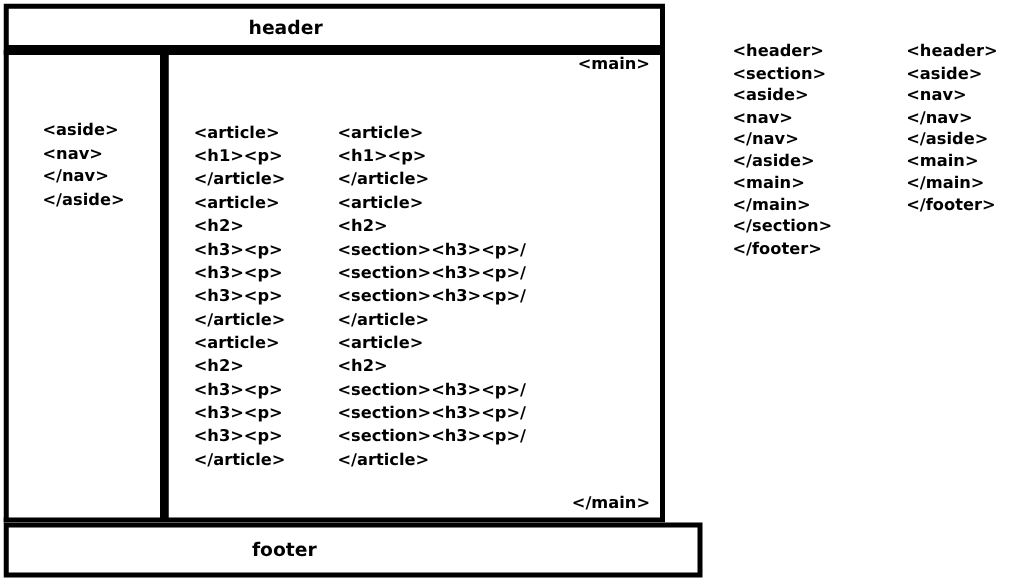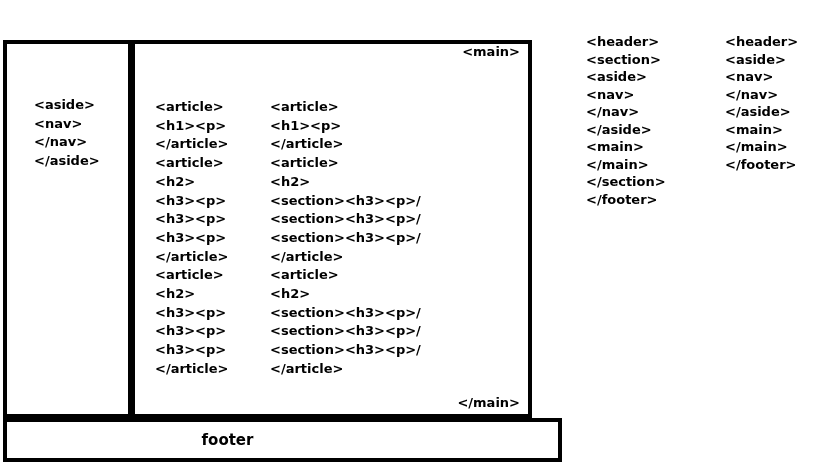--- a/index.html
+++ b/index.html
@@ -60,20 +60,23 @@
   .main-close { bottom:4px; right:8px; }
 
   .list1 { left:586px; top:21px; line-height:17.5px; }
   .list2 { left:725px; top:21px; line-height:17.5px; }
 </style>
 </head>
 <body>
 
 <div class="canvas">
 
+  <div class="box header-box">
+    <span class="box-label shift-header">header</span>
+  </div>
 
   <div class="box aside-box">
     <div class="code-col aside-col"><div>&lt;aside&gt;</div><div>&lt;nav&gt;</div><div>&lt;/nav&gt;</div><div>&lt;/aside&gt;</div></div>
   </div>
 
   <div class="box main-box">
     <span class="corner-tag main-open">&lt;main&gt;</span>
 
     <div class="code-col main-col1"><div>&lt;article&gt;</div><div>&lt;h1&gt;&lt;p&gt;</div><div>&lt;/article&gt;</div><div>&lt;article&gt;</div><div>&lt;h2&gt;</div><div>&lt;h3&gt;&lt;p&gt;</div><div>&lt;h3&gt;&lt;p&gt;</div><div>&lt;h3&gt;&lt;p&gt;</div><div>&lt;/article&gt;</div><div>&lt;article&gt;</div><div>&lt;h2&gt;</div><div>&lt;h3&gt;&lt;p&gt;</div><div>&lt;h3&gt;&lt;p&gt;</div><div>&lt;h3&gt;&lt;p&gt;</div><div>&lt;/article&gt;</div></div>
 

